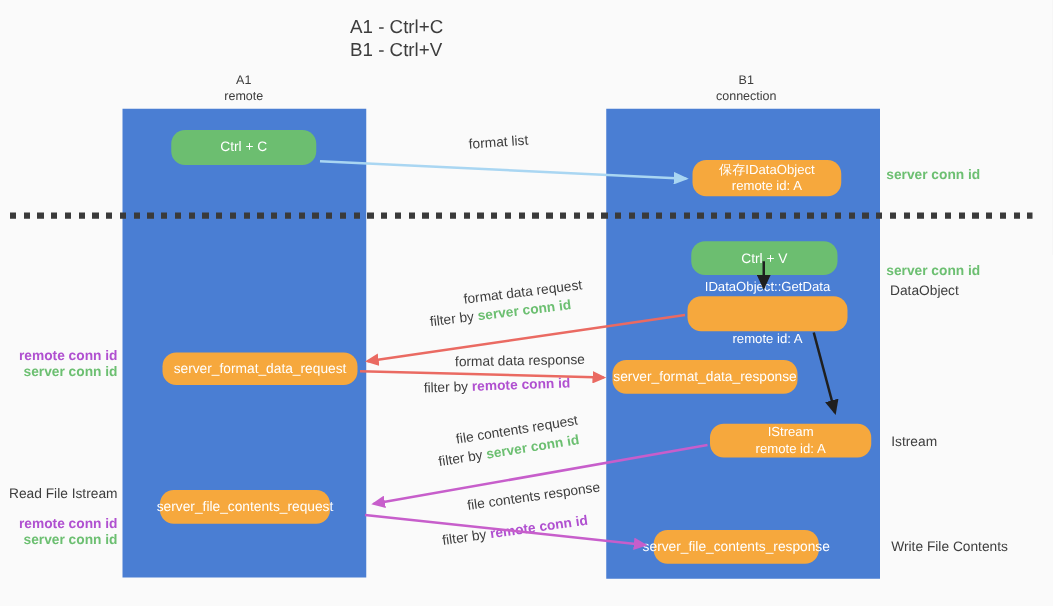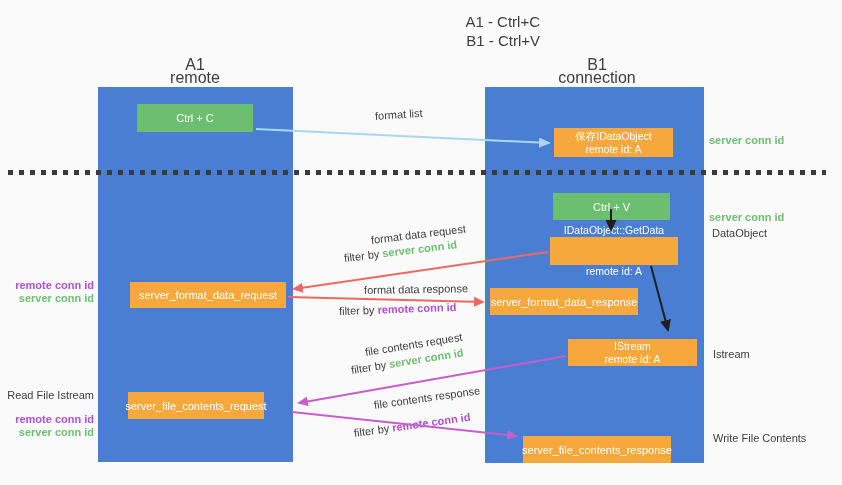--- a/index.html
+++ b/index.html
@@ -6,32 +6,32 @@
   body{font-family:"Liberation Sans", sans-serif; background:#e9e9e9;}
   .stage{position:relative; width:842px; height:485px; background:#fafafa; overflow:hidden;}
   .abs{position:absolute;}
   .col{background:#4a7ed3;}
   .node{display:flex; flex-direction:column; align-items:center; justify-content:center;
         color:#fff; text-align:center; white-space:nowrap;}
   .green-node{background:#6cbe70;}
   .orange-node{background:#f6a83d;}
   .node .l1{font-size:11px;}
   .node2 .l1,.node2 .l2{font-size:10.5px; line-height:13px;}
-  .title{font-size:15px; line-height:19px; color:#3d3d3d; text-align:right;}
-  .head{font-size:16px; line-height:13px; color:#3d3d3d; text-align:center;}
+  .title{font-size:15px; line-height:19px; color:#3d3d3d; text-align:left;}
+  .head{font-size:10px; line-height:13px; color:#3d3d3d; text-align:center;}
   .mid-label{font-size:11px; color:#3d3d3d; white-space:nowrap; transform-origin:left center;}
   .side-label{font-size:11px; white-space:nowrap;}
   .bold{font-weight:bold;}
   .green-text{color:#6cbf71;}
   .purple-text{color:#b050d0;}
   .dark-text{color:#3d3d3d;}
   .left-stack{text-align:right; line-height:12.5px;}
   .dotted{height:5px; z-index:3;
     background:repeating-linear-gradient(to right,#3a3a3a 0 5px,transparent 5px 11px);}
-  .nodes{z-index:4;}
+  .nodes{z-index:4;border-radius:11px;}
   svg.arrows{position:absolute; left:0; top:0; z-index:5; pointer-events:none;}
 </style>
 </head>
 <body>
 
 <div class="stage">
 
   <div class="abs title" style="left:280px; top:12px; width:260px;">
     <div>A1 - Ctrl+C</div>
     <div>B1 - Ctrl+V</div>
@@ -79,21 +79,21 @@
 
   <div class="abs node node2 orange-node nodes" style="left:568px; top:339px; width:129px; height:27px;">
     <span class="l1">IStream</span>
     <span class="l2">remote id: A</span>
   </div>
 
   <div class="abs node orange-node nodes" style="left:128px; top:392px; width:136px; height:27px;">
     <span class="l1">server_file_contents_request</span>
   </div>
 
-  <div class="abs node orange-node nodes" style="left:523px; top:424px; width:148px; height:27px;margin-top:12px;">
+  <div class="abs node orange-node nodes" style="left:523px; top:424px; width:132px; height:27px;">
     <span class="l1">server_file_contents_response</span>
   </div>
 
   <div class="abs mid-label" style="left:375px; top:110px; transform:rotate(-4deg);">format list</div>
 
   <div class="abs mid-label" style="left:371px; top:234px; transform:rotate(-7deg);">format data request</div>
   <div class="abs mid-label" style="left:344px; top:252px; transform:rotate(-7deg);">
     <span>filter by</span>
     <span class="green-text bold">server conn id</span>
   </div>

